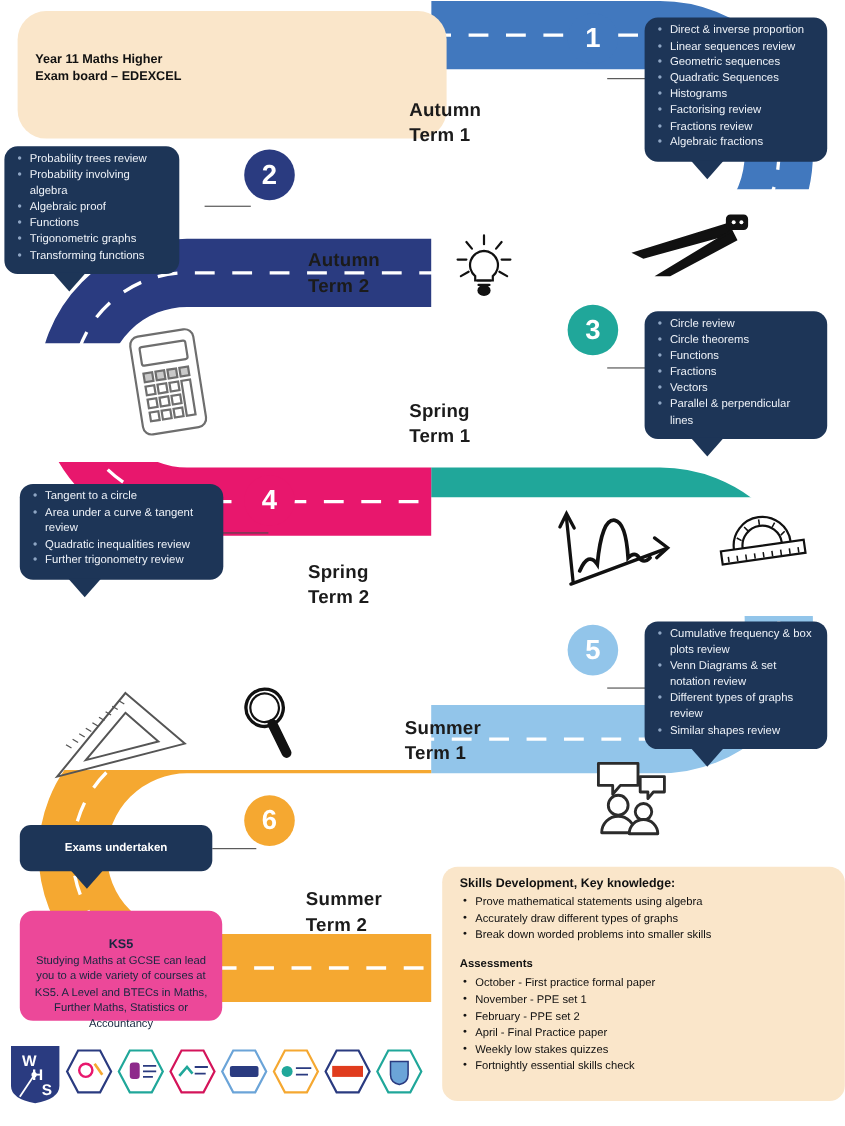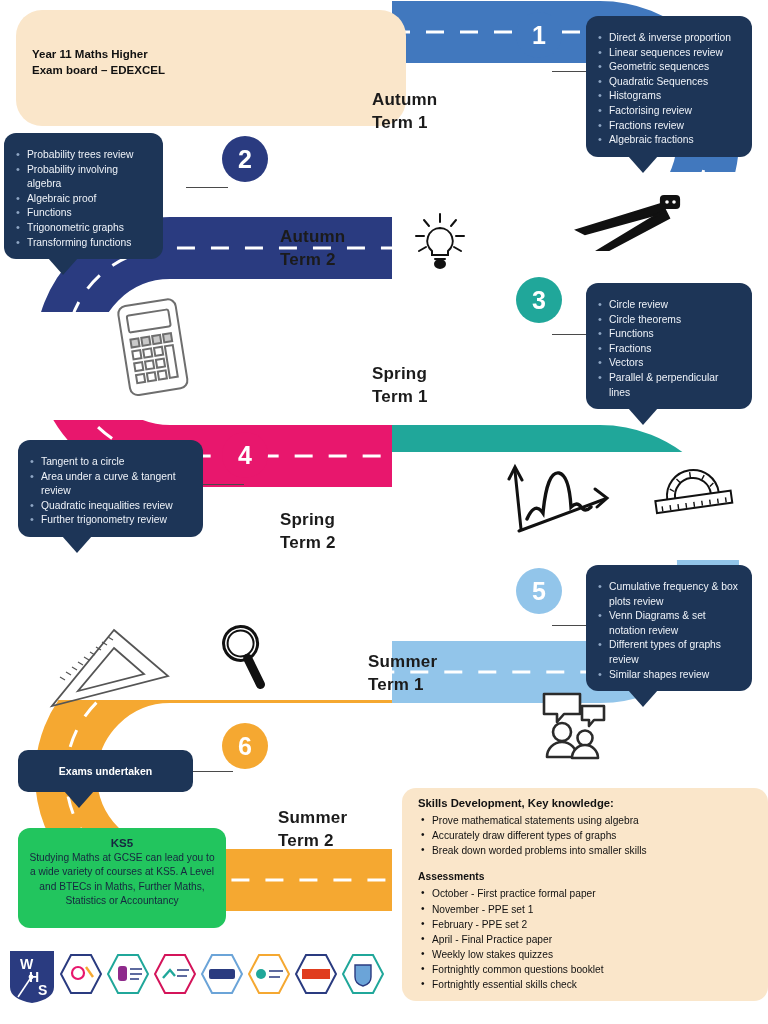--- a/index.html
+++ b/index.html
@@ -23,40 +23,40 @@
     color:#1b1b1b;line-height:23px;letter-spacing:.2px;}
 
   
   .badge{border-radius:50%;display:flex;align-items:center;
     justify-content:center;color:#fff;font-size:25px;font-weight:bold;
     width:46px;height:46px;}
 
   
   .callout{background:#1d3557;border-radius:12px;color:#eef2f8;
     font-size:10.3px;line-height:14.6px;box-sizing:border-box;
-    padding:15px 10px 9px 10px;}
+    padding:5px 10px 9px 10px;}
   .callout ul{margin:0;padding:0;list-style:none;}
   .callout li{position:relative;padding-left:13px;margin:0;}
   .callout li::before{content:"•";position:absolute;left:2px;top:-1px;
     color:#8fa6c4;font-size:11px;}
   .tail{position:absolute;width:0;height:0;
     border-left:15px solid transparent;border-right:15px solid transparent;
     border-top:17px solid #1d3557;}
   .leader{position:absolute;height:1px;background:#4a4a4a;}
 
   
   #exams-box{left:18px;top:750px;width:175px;height:42px;
     background:#1d3557;border-radius:10px;color:#fff;
     display:flex;align-items:center;justify-content:center;
     font-size:10.5px;font-weight:bold;}
 
   
-  #ks5-box{left:18px;top:828px;width:208px;height:100px;
-    background:#22c55e;border-radius:12px;box-sizing:border-box;
-    padding:8px 10px;text-align:center;color:#16263f;
+  #ks5-box{left:18px;top:828px;width:184px;height:100px;
+    background:#ec4899;border-radius:12px;box-sizing:border-box;
+    padding:24px 10px;text-align:center;color:#16263f;
     font-size:10.2px;line-height:14.6px;}
   #ks5-title{font-weight:bold;font-size:11.5px;}
 
   
   #skills-box{left:402px;top:788px;width:366px;height:213px;
     background:#fae6ca;border-radius:14px;box-sizing:border-box;
     padding:8px 16px;color:#111;font-size:10.2px;line-height:15.1px;}
   #skills-box h3{margin:0 0 2px 0;font-size:11.3px;font-weight:bold;}
   #skills-box h4{margin:11px 0 2px 0;font-size:10.3px;font-weight:bold;}
   #skills-box ul{margin:0;padding:0;list-style:none;}
@@ -231,21 +231,20 @@
       <li>Accurately draw different types of graphs</li>
       <li>Break down worded problems into smaller skills</li>
     </ul>
     <h4>Assessments</h4>
     <ul>
       <li>October - First practice formal paper</li>
       <li>November - PPE set 1</li>
       <li>February - PPE set 2</li>
       <li>April - Final Practice paper</li>
       <li>Weekly low stakes quizzes</li>
-      <li>Fortnightly common questions booklet</li>
       <li>Fortnightly essential skills check</li>
     </ul>
   </div>
 
   <svg class="abs icon-art" style="left:408px;top:208px;" width="64" height="62" viewBox="0 0 64 62">
     <g stroke="#111" stroke-width="2" fill="none" stroke-linecap="round">
       <path d="M32 20 a13 13 0 0 1 8 23 v4 h-16 v-4 a13 13 0 0 1 8-23z"></path>
       <path d="M26 47 h12 M27 51 h10"></path>
       <path d="M32 6 v8 M16 12 l5 6 M48 12 l-5 6 M8 28 h8 M56 28 h-8 M11 43 l7 -4 M53 43 l-7 -4"></path>
     </g>

